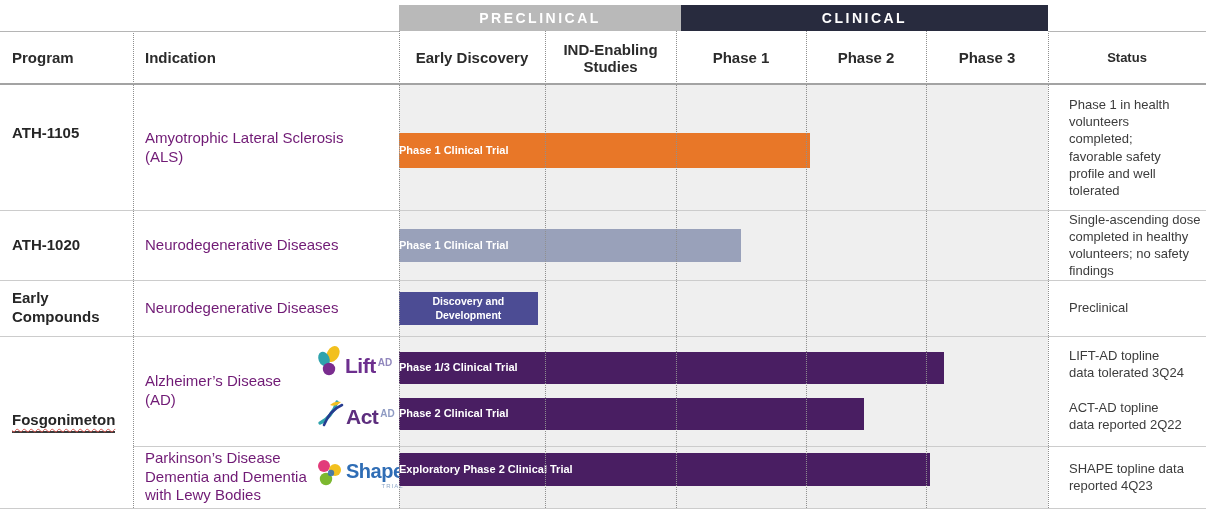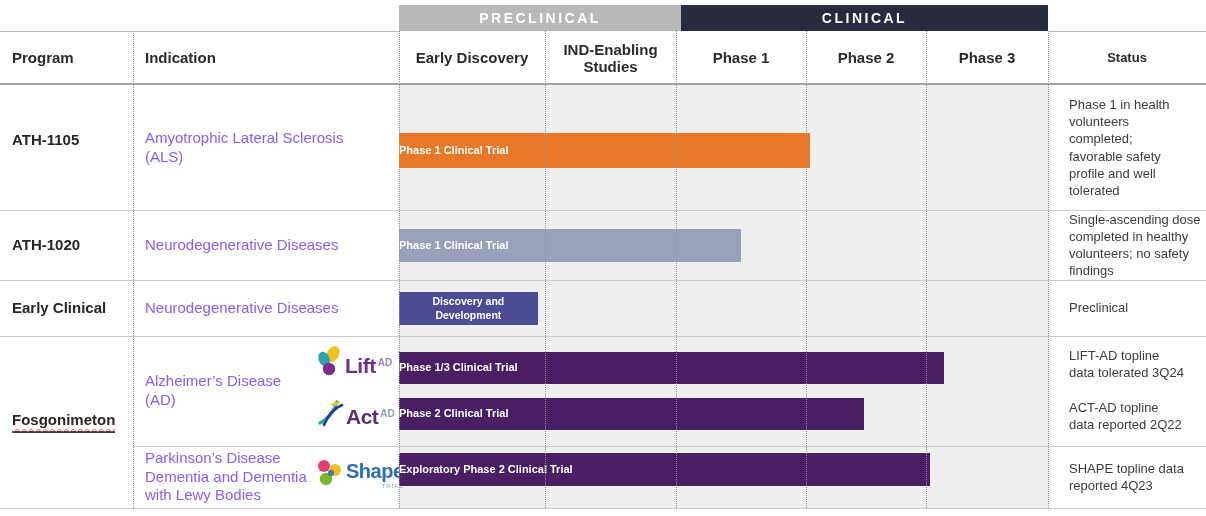--- a/index.html
+++ b/index.html
@@ -14,21 +14,21 @@
   .band-pre{left:399px;top:5px;width:282px;height:26px;background:#b9b9b9;}
   .band-clin{left:681px;top:5px;width:367px;height:26px;background:#282b3e;}
   
   .chart-bg{left:399px;top:85px;width:649px;height:423px;background:#efefef;}
   
   .hcell{display:flex;align-items:center;font-weight:bold;font-size:15px;color:#2b2b2b;}
   .hcell.center{justify-content:center;text-align:center;}
   .hcell.pad{padding-left:12px;}
   .hcell.small{font-size:13px;}
   
-  .cell{display:flex;align-items:center;font-size:15px;color:#8b5cf6;line-height:1.25;}
+  .cell{display:flex;align-items:center;font-size:15px;color:#701a75;line-height:1.25;}
   .cell.pad{padding-left:12px;padding-right:14px;}
   .cell.bold{font-weight:bold;color:#262626;}
   .status{font-size:13px;color:#3c3c3c;line-height:1.32;display:flex;align-items:center;
           padding-left:21px;padding-right:22px;}
   
   .bar{position:absolute;display:flex;align-items:center;
        color:#fff;font-size:11px;font-weight:bold;box-sizing:border-box;line-height:1.25;}
   .bar.center{justify-content:center;text-align:center;padding:0 6px;}
   
   .vline{width:0;border-left:1px dotted #8f8f8f;}
@@ -65,35 +65,35 @@
 
   <div class="abs hcell pad" style="left:0;top:31px;width:133px;height:53px;">Program</div>
   <div class="abs hcell pad" style="left:133px;top:31px;width:266px;height:53px;">Indication</div>
   <div class="abs hcell center" style="left:399px;top:31px;width:146px;height:53px;">Early Discovery</div>
   <div class="abs hcell center" style="left:545px;top:31px;width:131px;height:53px;padding:0 18px;">IND-Enabling Studies</div>
   <div class="abs hcell center" style="left:676px;top:31px;width:130px;height:53px;">Phase 1</div>
   <div class="abs hcell center" style="left:806px;top:31px;width:120px;height:53px;">Phase 2</div>
   <div class="abs hcell center" style="left:926px;top:31px;width:122px;height:53px;">Phase 3</div>
   <div class="abs hcell center small" style="left:1048px;top:31px;width:158px;height:53px;">Status</div>
 
-  <div class="abs cell bold pad" style="left:0;top:78px;width:133px;height:125px;">ATH-1105</div>
+  <div class="abs cell bold pad" style="left:0;top:71px;width:133px;height:125px;">ATH-1105</div>
   <div class="abs cell pad" style="left:133px;top:85px;width:250px;height:125px;">Amyotrophic Lateral Sclerosis (ALS)</div>
   <div class="bar" style="top: 133px; height: 35px; padding-right: 40px; left: 399px; width: 410.6px; background: rgb(232, 119, 40);">
     <span>Phase 1 Clinical Trial</span>
   </div>
   <div class="abs status" style="left:1048px;top:85px;width:158px;height:125px;">Phase 1 in health volunteers completed; favorable safety profile and well tolerated</div>
 
   <div class="abs cell bold pad" style="left:0;top:210px;width:133px;height:70px;">ATH-1020</div>
   <div class="abs cell pad" style="left:133px;top:210px;width:266px;height:70px;">Neurodegenerative Diseases</div>
   <div class="bar" style="top: 229px; height: 33px; padding-right: 8px; left: 399px; width: 342px; background: rgb(153, 161, 186);">
     <span>Phase 1 Clinical Trial</span>
   </div>
   <div class="abs status" style="left:1048px;top:210px;width:188px;height:70px;">Single-ascending dose completed in healthy volunteers; no safety findings</div>
 
-  <div class="abs cell bold pad" style="left:0;top:280px;width:133px;height:56px;">Early Clinical</div>
+  <div class="abs cell bold pad" style="left:0;top:280px;width:133px;height:56px;">Early Compounds</div>
   <div class="abs cell pad" style="left:133px;top:280px;width:266px;height:56px;">Neurodegenerative Diseases</div>
   <div class="bar center" style="top: 292px; height: 33px; font-size: 10.5px; left: 399px; width: 138.7px; background: rgb(76, 76, 148);">
     <span>Discovery and Development</span>
   </div>
   <div class="abs status" style="left:1048px;top:280px;width:158px;height:56px;">Preclinical</div>
 
   <div class="abs cell bold pad" style="left:0;top:336px;width:133px;height:172px;">
     <span class="fos">Fosgonimeton</span>
   </div>
 

